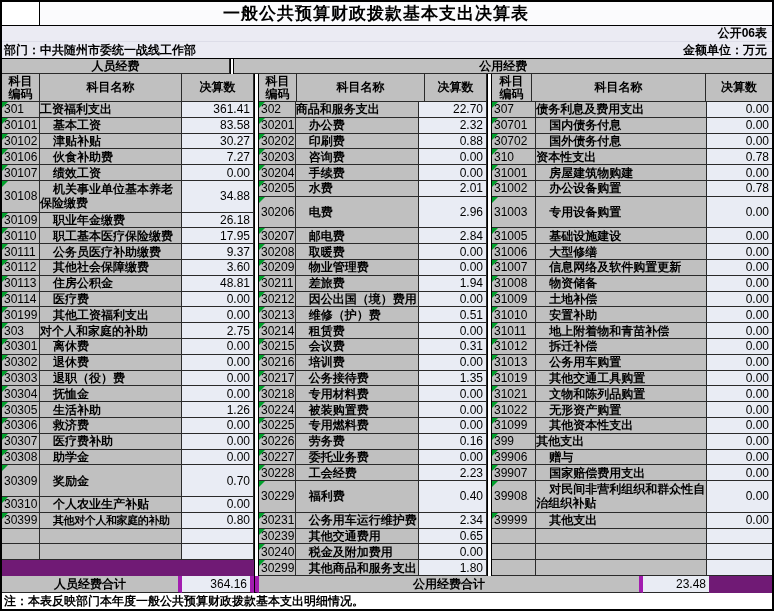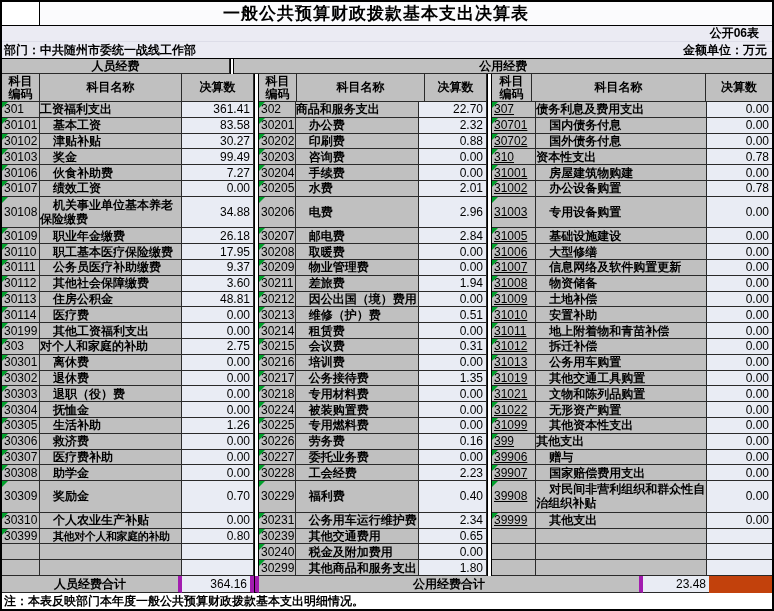--- a/index.html
+++ b/index.html
@@ -1,30 +1,30 @@
 <!DOCTYPE html>
 <html><head>
 <meta charset="utf-8">
 <style>
   * { margin:0; padding:0; box-sizing:border-box; }
   html,body { width:774px; height:611px; }
   body { font-family:"Liberation Sans", sans-serif; background:#EBEBF3; }
 
-  .sheet { width:774px; height:611px; border:2px solid #000; background:#c2410c; overflow:hidden; }
+  .sheet { width:774px; height:611px; border:2px solid #000; background:#701a75; overflow:hidden; }
 
   
   .toprow { display:flex; height:24px; }
   .a1 { width:38px; background:#fff; border-right:1px solid #000; border-bottom:1px solid #000; }
   .titlecell { flex:1; background:#FBFBFD; border-bottom:1px solid #000;
                display:flex; align-items:center; justify-content:center;
                font-size:17px; font-weight:bold; color:#000; padding-right:60px; letter-spacing:1px; }
 
   .inforow { height:16px; font-size:12px; font-weight:bold; color:#000;
              display:flex; align-items:center; background:#EBEBF3; }
-  .inforow.r1 { justify-content:flex-end; padding-right:13px; border-bottom:1px solid #DDDDE8; }
+  .inforow.r1 { justify-content:flex-end; padding-right:5px; border-bottom:1px solid #DDDDE8; }
   .inforow.r2 { justify-content:space-between; padding:0 5px 0 2px; }
 
   
   .secrow { display:flex; height:16px; border-top:1px solid #000; }
   .sec { background:#C0C0C0; border-right:1px solid #2a2a2a; border-bottom:1px solid #2a2a2a;
          display:flex; align-items:center; justify-content:center;
          font-size:12px; font-weight:bold; }
   .sec.l { width:252px; }
   .sec.mr { width:595px; border-right:none; }
 
@@ -42,21 +42,21 @@
   .gr-c { width:40px; } .gr-n { width:174px; } .gr-v { width:66px; border-right:none !important; }
 
   
   .tbody { display:flex; height:474px; }
   .grp { display:flex; flex-direction:column; }
   .grp.gl { width:252px; } .grp.gm { width:228px; } .grp.gr { width:280px; }
   .row { display:flex; height:15.8px; }
   .row.tall { height:31.6px; }
   .cell { border-right:1px solid #2a2a2a; border-bottom:1px solid #2a2a2a; overflow:hidden; font-size:12px; color:#000; }
   .c-code { background:#C0C0C0; position:relative; display:flex; align-items:center; padding-left:2px; }
-  .gl .c-code, .gm .c-code { width:38px; } .gr .c-code { width:45px;text-decoration:underline; }
+  .gl .c-code, .gm .c-code { width:38px; } .gr .c-code { width:45px; }
   .c-name { background:#C0C0C0; display:flex; align-items:center; font-weight:bold; }
   .gl .c-name { width:142px; } .gm .c-name { width:128px; } .gr .c-name { width:174px; }
   .c-name .nm { display:block; width:100%; line-height:14px; white-space:nowrap; }
   .row.tall .c-name .nm { white-space:normal; }
   .c-name.sub .nm { text-indent:13px; }
   .gl .c-name.shrink .nm { font-size:11px; letter-spacing:-0.4px; }
   .c-val { background:#E9ECF4; display:flex; align-items:center; justify-content:flex-end; padding-right:3px; }
   .gl .c-val { width:72px; } .gm .c-val { width:70px; } .gr .c-val { width:66px; border-right:none; }
   .tri { position:absolute; top:0; left:0; width:0; height:0;
          border-top:6px solid #00A02B; border-right:6px solid transparent; }
@@ -149,30 +149,20 @@
             <span>30102</span>
           </div>
           <div class="cell c-name sub">
             <span class="nm">津贴补贴</span>
           </div>
           <div class="cell c-val">30.27</div>
         </div>
         <div class="row">
           <div class="cell c-code">
             <span class="tri"></span>
-            <span>30103</span>
-          </div>
-          <div class="cell c-name sub">
-            <span class="nm">奖金</span>
-          </div>
-          <div class="cell c-val">99.49</div>
-        </div>
-        <div class="row">
-          <div class="cell c-code">
-            <span class="tri"></span>
             <span>30106</span>
           </div>
           <div class="cell c-name sub">
             <span class="nm">伙食补助费</span>
           </div>
           <div class="cell c-val">7.27</div>
         </div>
         <div class="row">
           <div class="cell c-code">
             <span class="tri"></span>

